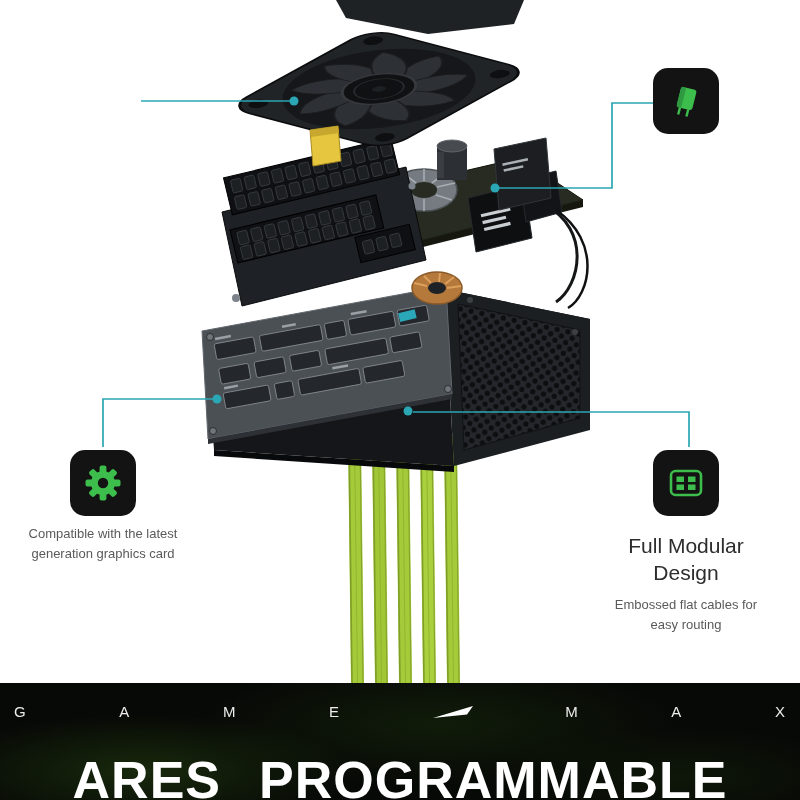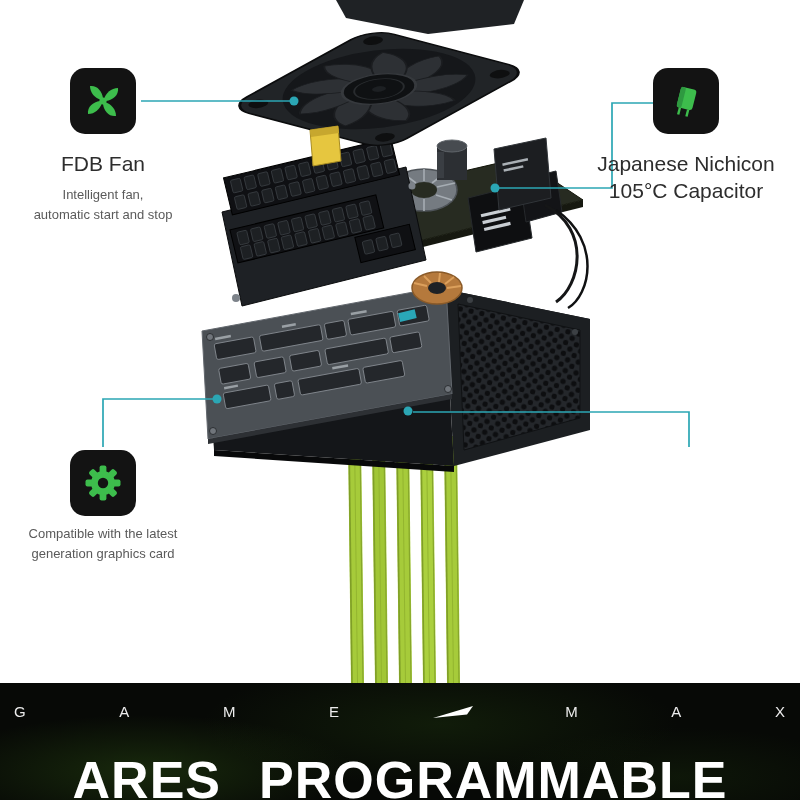--- a/index.html
+++ b/index.html
@@ -284,50 +284,32 @@
       <polyline points="689,447 689,412 413,412"></polyline>
     </g>
     <g fill="#2ba6b4">
       <circle cx="294" cy="101" r="4.5"></circle>
         <circle cx="495" cy="188" r="4.5"></circle>
       <circle cx="217" cy="399" r="4.5"></circle>
         <circle cx="408" cy="411" r="4.5"></circle>
     </g>
   </svg>
 
-  <div class="feature f-tl">
-    <div class="icon-tile">
-      <svg width="38" height="38" viewBox="-19 -19 38 38">
-        <g fill="#3dbd4c">
-          <path d="M0,-3 C-1,-10 -6,-16 -13,-15 C-13,-8 -8,-3 -2,-1 Z"></path>
-          <path transform="rotate(90)" d="M0,-3 C-1,-10 -6,-16 -13,-15 C-13,-8 -8,-3 -2,-1 Z"></path>
-          <path transform="rotate(180)" d="M0,-3 C-1,-10 -6,-16 -13,-15 C-13,-8 -8,-3 -2,-1 Z"></path>
-          <path transform="rotate(270)" d="M0,-3 C-1,-10 -6,-16 -13,-15 C-13,-8 -8,-3 -2,-1 Z"></path>
-          <circle r="3.6"></circle>
-        </g>
-      </svg>
-    </div>
-    <div class="f-title">FDB Fan</div>
-    <div class="f-sub">Intelligent fan,
-automatic start and stop</div>
-  </div>
 
   <div class="feature f-tr">
     <div class="icon-tile">
       <svg width="38" height="38" viewBox="-19 -19 38 38">
         <g transform="rotate(14)">
           <rect x="-8" y="-13" width="16" height="21" rx="3" fill="#3dbd4c"></rect>
           <rect x="-8" y="-13" width="5" height="21" rx="2" fill="#2e9940"></rect>
           <rect x="-5.5" y="8" width="2.4" height="7" fill="#3dbd4c"></rect>
           <rect x="3" y="8" width="2.4" height="7" fill="#3dbd4c"></rect>
         </g>
       </svg>
     </div>
-    <div class="f-title">Japanese Nichicon
-105°C Capacitor</div>
   </div>
 
   <div class="feature f-bl">
     <div class="icon-tile">
       <svg width="38" height="38" viewBox="-19 -19 38 38">
         <g fill="#3dbd4c">
           <rect x="-3.4" y="-17.5" width="6.8" height="8" rx="2"></rect>
           <rect transform="rotate(45)" x="-3.4" y="-17.5" width="6.8" height="8" rx="2"></rect>
           <rect transform="rotate(90)" x="-3.4" y="-17.5" width="6.8" height="8" rx="2"></rect>
           <rect transform="rotate(135)" x="-3.4" y="-17.5" width="6.8" height="8" rx="2"></rect>
@@ -337,20 +319,35 @@
           <rect transform="rotate(315)" x="-3.4" y="-17.5" width="6.8" height="8" rx="2"></rect>
           <circle r="12"></circle>
         </g>
         <circle r="5.2" fill="#131313"></circle>
       </svg>
     </div>
     <div class="f-sub">Compatible with the latest
 generation graphics card</div>
   </div>
 
+  <div class="feature f-br">
+    <div class="icon-tile">
+      <svg width="38" height="38" viewBox="-19 -19 38 38">
+        <rect x="-15" y="-12" width="30" height="24" rx="4.5" fill="none" stroke="#3dbd4c" stroke-width="2.6"></rect>
+        <rect x="-9.5" y="-6.5" width="7.5" height="5.5" fill="#3dbd4c"></rect>
+        <rect x="2" y="-6.5" width="7.5" height="5.5" fill="#3dbd4c"></rect>
+        <rect x="-9.5" y="1.5" width="7.5" height="5.5" fill="#3dbd4c"></rect>
+        <rect x="2" y="1.5" width="7.5" height="5.5" fill="#3dbd4c"></rect>
+      </svg>
+    </div>
+    <div class="f-title">Full Modular
+Design</div>
+    <div class="f-sub">Embossed flat cables for
+easy routing</div>
+  </div>
 
   <div class="banner">
     <div class="brand-row">
       <span>G</span>
       <span>A</span>
       <span>M</span>
       <span>E</span>
       <span class="arrow">
         <svg width="40" height="14" viewBox="0 0 40 14">
             <path d="M40 1 L0 13 L34 9.5 Z" fill="#ffffff"></path>

